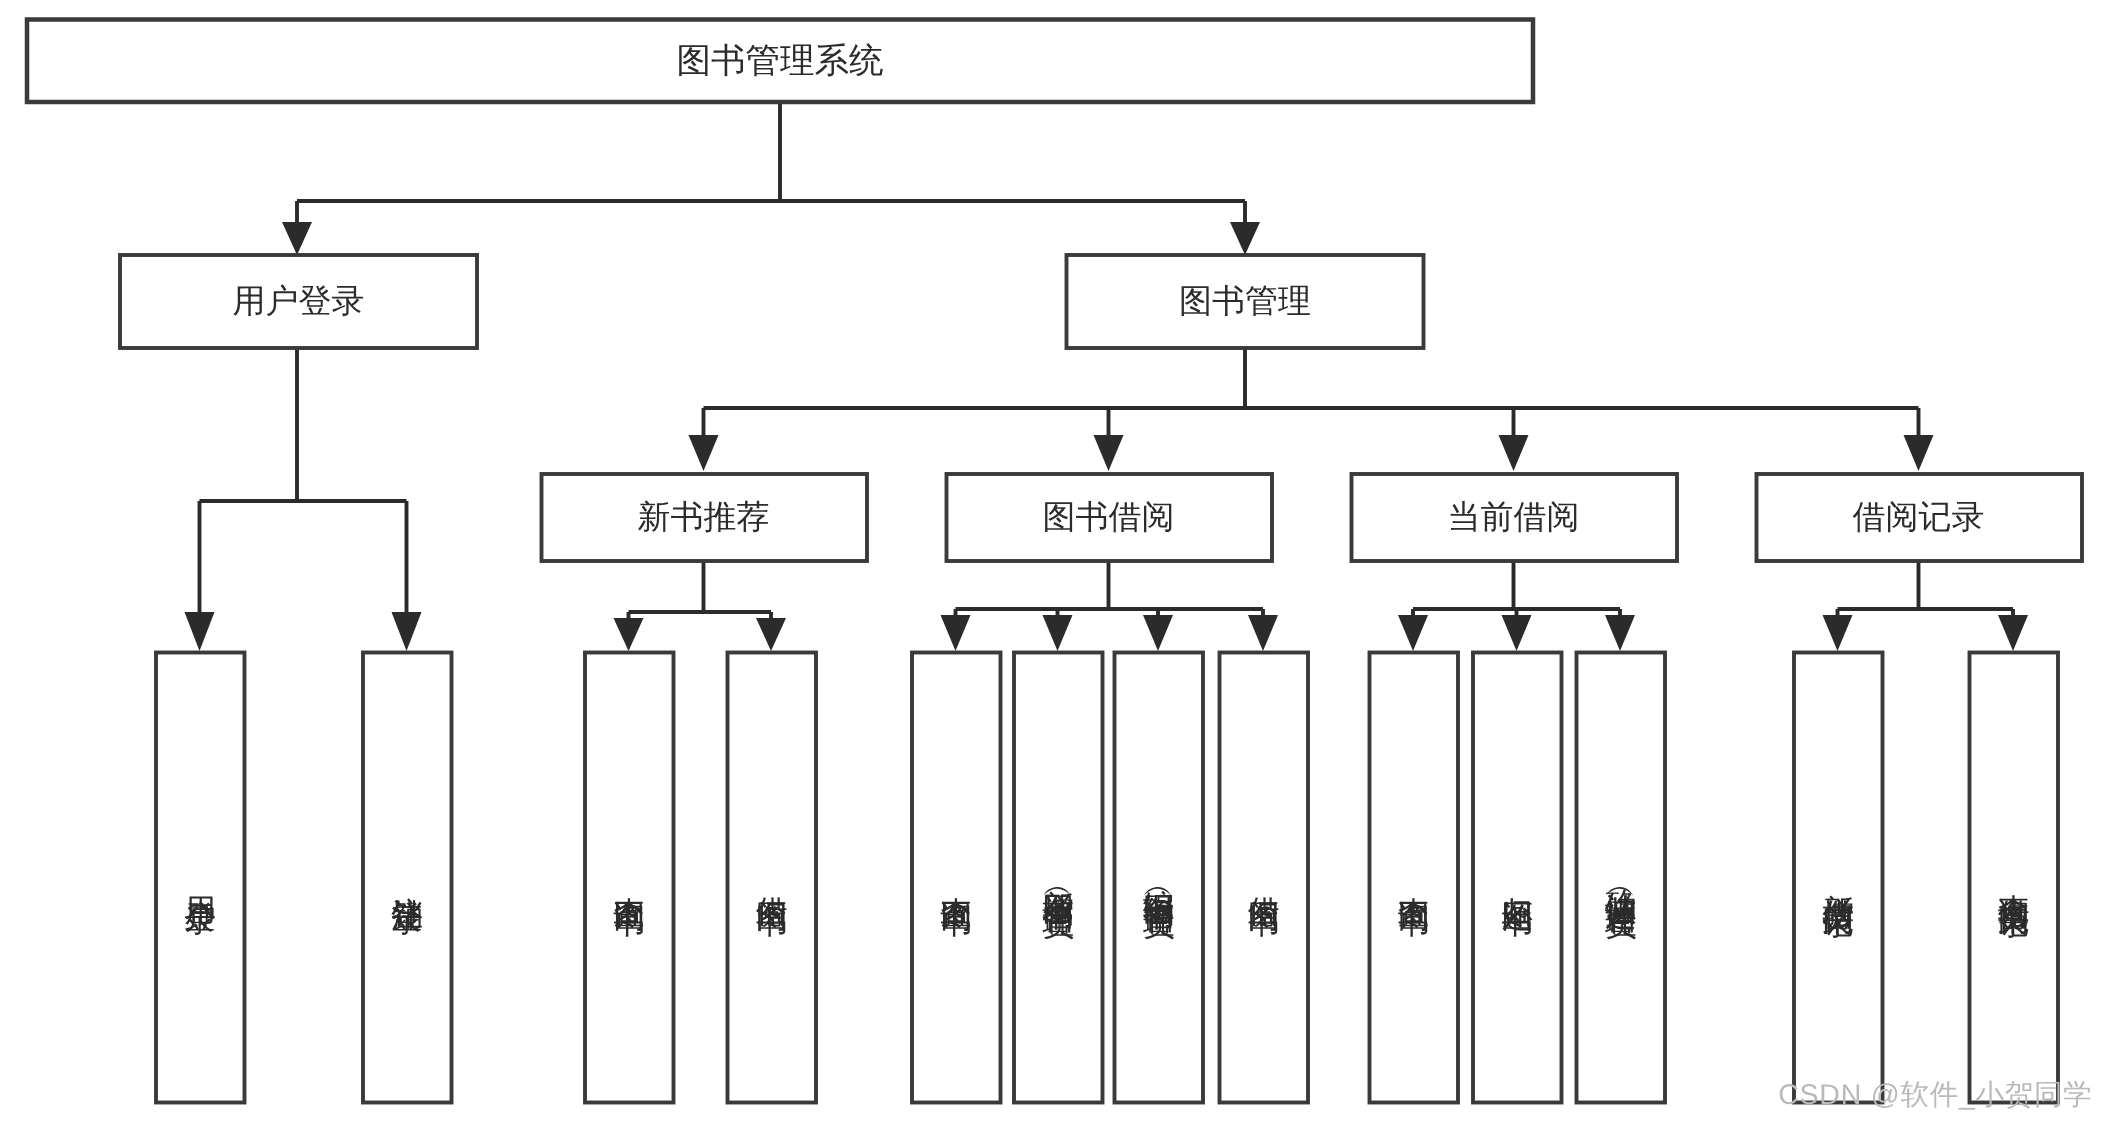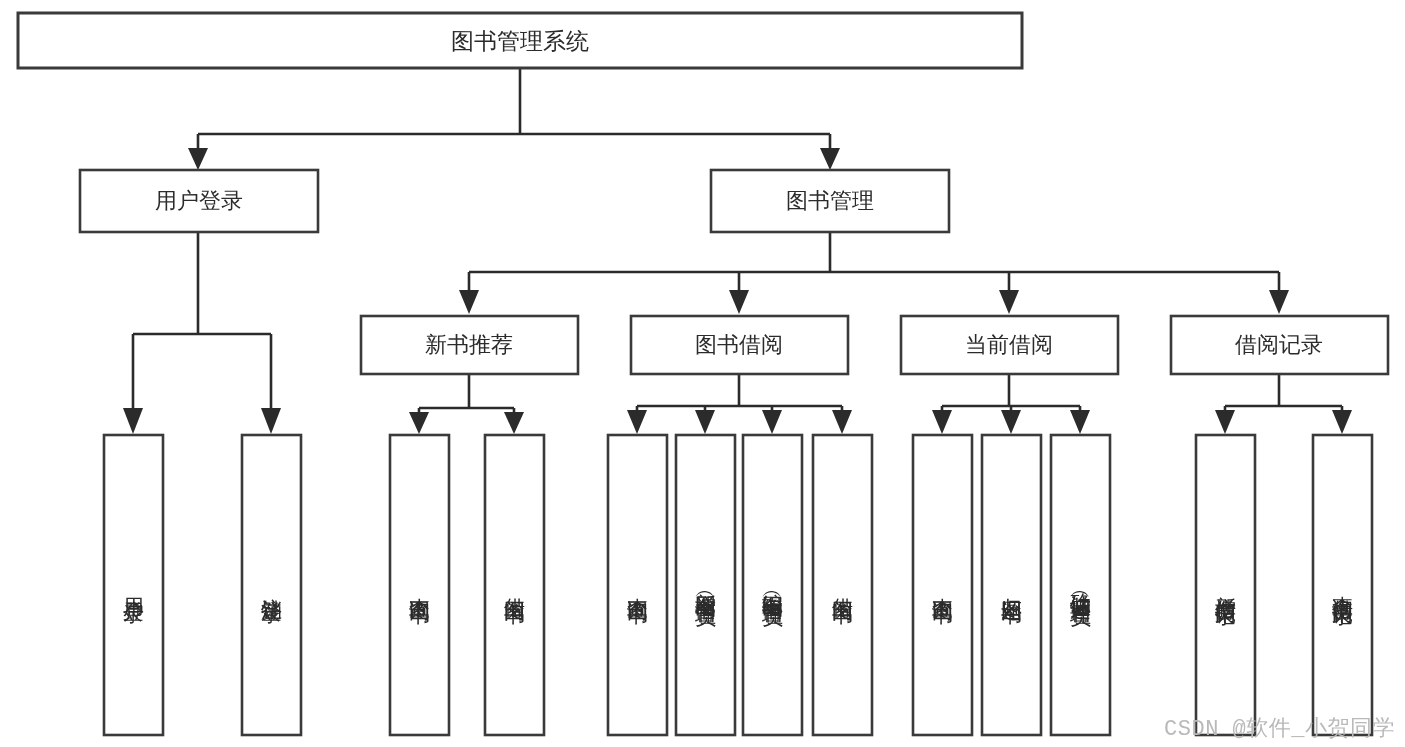--- a/index.html
+++ b/index.html
@@ -65,22 +65,22 @@
     display: flex;
     align-items: center;
     justify-content: center;
     white-space: nowrap;
     pointer-events: none;
   }
   .watermark {
     position: absolute;
     right: 10px;
     bottom: 4px;
-    font-family: Liberation Mono, monospace;
-    font-size: 22px;
+    font-family: Liberation Sans, sans-serif;
+    font-size: 19px;
     color: #b9b9b9;
     letter-spacing: 0.5px;
     white-space: nowrap;
   }
 </style>
 </head>
 <body>
 
 <div id="diagram-root">
 

